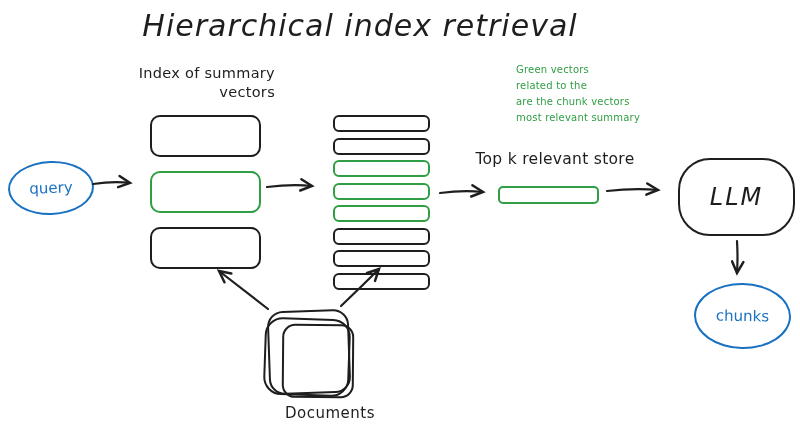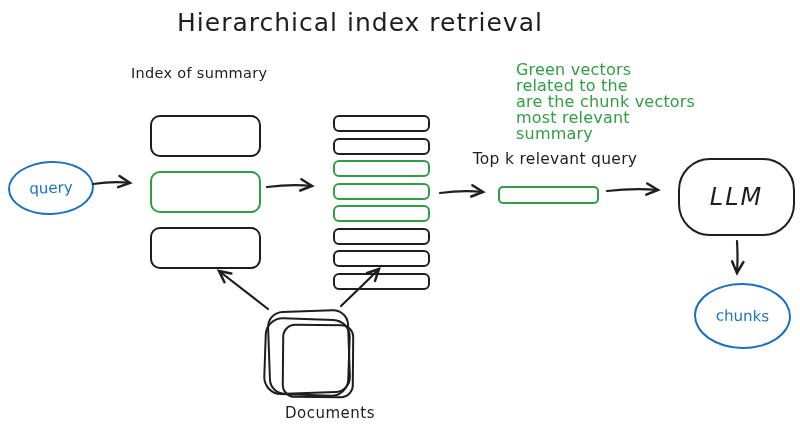--- a/index.html
+++ b/index.html
@@ -4,45 +4,45 @@
 <style>
   html,body { margin:0; padding:0; background:#ffffff; }
   .canvas {
     position:relative; width:800px; height:434px; background:#ffffff;
     font-family:"DejaVu Sans", sans-serif; color:#1e1e1e; overflow:hidden;
   }
   .abs { position:absolute; }
 
   .title {
     left:100px; top:8px; width:520px; text-align:center;
-    font-size:25px; font-weight:500; letter-spacing:1px;
+    font-size:30px; font-weight:500; letter-spacing:1px;font-style:italic;
   }
 
-  .node-label { font-size:14.5px; text-align:left; line-height:19px; letter-spacing:0.3px; }
+  .node-label { font-size:14.5px; text-align:right; line-height:19px; letter-spacing:0.3px; }
 
   .ellipse {
     border:2.5px solid #1971c2; border-radius:50%;
     display:flex; align-items:center; justify-content:center;
     color:#1971c2; font-size:15px; background:transparent;
   }
   .query-ellipse  { left:8px;   top:161px; width:82px; height:50px; transform:rotate(-2deg); }
   .answer-ellipse { left:694px; top:283px; width:93px; height:62px; transform:rotate(1deg); }
 
   .index-boxes { left:150px; top:115px; width:111px; display:flex; flex-direction:column; gap:14px; }
   .index-box { height:38px; border:2.2px solid #1e1e1e; border-radius:10px; background:transparent; }
 
   .bars { left:333px; top:115px; width:97px; display:flex; flex-direction:column; gap:5.5px; }
   .bar { height:13px; border:2px solid #1e1e1e; border-radius:6px; background:transparent; }
 
   .black { border-color:#1e1e1e; }
   .green { border-color:#2f9e44; }
 
   .annotation {
     left:516px; top:62px; width:190px;
-    color:#2f9e44; font-size:16px; line-height:16px; letter-spacing:0.2px;
+    color:#2f9e44; font-size:10px; line-height:16px; letter-spacing:0.2px;
   }
 
   .topk-label { left:465px; top:150px; width:180px; text-align:center; font-size:15.5px; letter-spacing:0.3px; }
   .topk-bar { left:498px; top:186px; width:97px; height:14px; border:2px solid #2f9e44; border-radius:5px; }
 
   .llm-box {
     left:678px; top:158px; width:113px; height:74px;
     border:2.5px solid #1e1e1e; border-radius:32px;
     display:flex; align-items:center; justify-content:center;
     font-size:24px; font-style:italic; letter-spacing:2px;
@@ -66,20 +66,21 @@
 <div class="canvas">
 
   <div class="abs title">Hierarchical index retrieval</div>
 
   <div class="abs ellipse query-ellipse">
     <span>query</span>
   </div>
 
   <div class="abs node-label index-label">
     <div>Index of summary</div>
+    <div>vectors</div>
   </div>
   <div class="abs index-boxes">
       <div class="index-box black"></div>
       <div class="index-box green"></div>
       <div class="index-box black"></div>
     </div>
 
   <div class="abs bars">
       <div class="bar black"></div>
       <div class="bar black"></div>
@@ -91,21 +92,21 @@
       <div class="bar black"></div>
     </div>
 
   <div class="abs annotation">
     <div>Green vectors</div>
     <div>related to the</div>
     <div>are the chunk vectors</div>
     <div>most relevant summary</div>
   </div>
 
-  <div class="abs topk-label">Top k relevant query</div>
+  <div class="abs topk-label">Top k relevant store</div>
   <div class="abs topk-bar"></div>
 
   <div class="abs llm-box">
     <span>LLM</span>
   </div>
 
   <div class="abs ellipse answer-ellipse">
     <span>chunks</span>
   </div>
 

